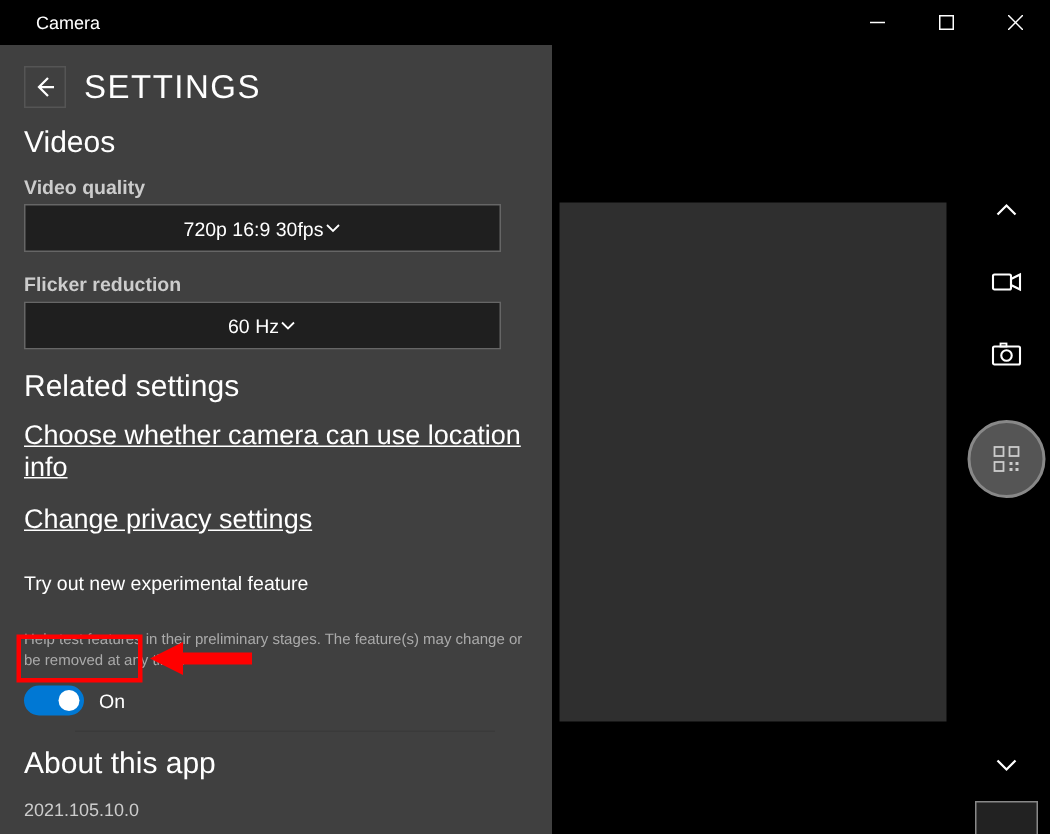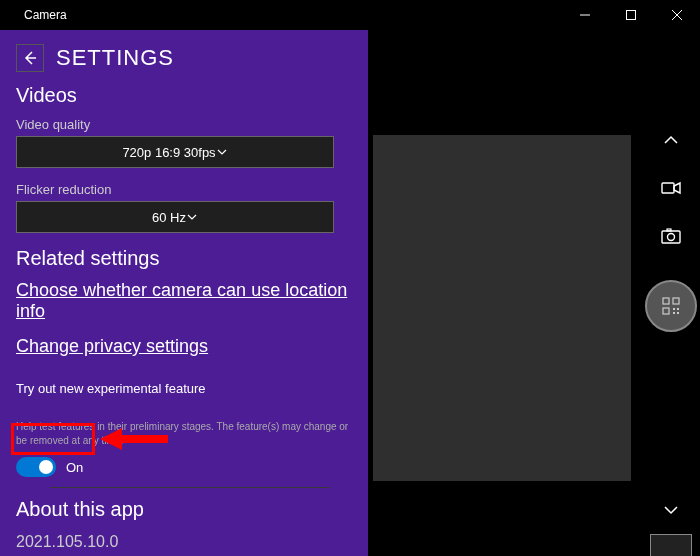--- a/index.html
+++ b/index.html
@@ -5,37 +5,37 @@
   * { box-sizing: border-box; margin: 0; padding: 0; }
   html, body { width: 700px; height: 556px; overflow: hidden; font-family: "Segoe UI", sans-serif; background: #000; color: #fff; }
   .window { width: 700px; height: 556px; background: #000; position: relative; }
   .titlebar { height: 30px; display: flex; align-items: center; justify-content: space-between; padding-left: 24px; background: #000; }
   .titlebar-title { font-size: 12px; color: #fff; }
   .titlebar-controls { display: flex; }
   .titlebar-btn { width: 46px; height: 30px; display: flex; align-items: center; justify-content: center; color: #fff; }
   .titlebar-btn svg { stroke: #fff; }
   .content { position: relative; width: 100%; height: 526px; }
   .viewfinder { position: absolute; left: 373px; top: 105px; width: 258px; height: 346px; background: #2f2f2f; }
-  .settings-panel { position: absolute; left: 0; top: 0; width: 368px; height: 526px; background: #4c1d95; padding: 8px 16px 0 16px; overflow: hidden; }
+  .settings-panel { position: absolute; left: 0; top: 0; width: 368px; height: 526px; background: #404040; padding: 8px 16px 0 16px; overflow: hidden; }
   .settings-header { display: flex; align-items: center; height: 40px; margin-bottom: 6px; }
   .back-btn { width: 28px; height: 28px; display: flex; align-items: center; justify-content: center; border: 1px solid #555; margin-right: 12px; cursor: pointer; }
   .settings-title { font-size: 22px; font-weight: 300; letter-spacing: 1px; }
   .section-header { font-size: 20px; font-weight: 300; margin: 6px 0 10px 0; }
-  .field-label { font-size: 13px; color: #ccc; margin-bottom: 4px; }
+  .field-label { font-size: 13px; color: #ccc; margin-bottom: 4px; font-weight: bold; }
   .select { width: 318px; height: 32px; border: 1px solid #666; background: #1f1f1f; color: #fff; font-size: 13px; padding: 0 8px; display: flex; align-items: center; justify-content: center; margin-bottom: 14px; cursor: pointer; }
   .chevron-down { width: 12px; height: 12px; }
   .link { font-size: 18px; color: #fff; text-decoration: underline; display: inline-block; margin-bottom: 14px; cursor: pointer; }
   .desc-title { font-size: 13px; color: #fff; margin-bottom: 2px; }
   .desc-body { font-size: 10px; color: #aaa; line-height: 1.35; margin-bottom: 10px; max-width: 340px; margin-top: 24px; }
   .toggle-row { display: flex; align-items: center; gap: 10px; margin-bottom: 10px; position: relative; }
   .toggle { width: 40px; height: 20px; border-radius: 10px; background: #0078d4; position: relative; }
   .toggle-knob { position: absolute; right: 3px; top: 3px; width: 14px; height: 14px; border-radius: 50%; background: #fff; }
   .toggle-label { font-size: 13px; }
   .hr { border: none; border-top: 1px solid #3a3a3a; margin: 8px 0 10px 34px; width: 280px; }
-  .about-version { font-size: 16px; color: #ccc; margin-top: 12px; }
+  .about-version { font-size: 12px; color: #ccc; margin-top: 12px; }
   .highlight-box { position: absolute; border: 3px solid #ff0000; pointer-events: none; }
   .arrow-annot { position: absolute; pointer-events: none; }
   .right-rail { position: absolute; right: 0; top: 30px; width: 58px; height: 526px; display: flex; flex-direction: column; align-items: center; }
   .rail-btn { width: 48px; height: 48px; display: flex; align-items: center; justify-content: center; cursor: pointer; }
   .rail-spacer { flex: 1; }
   .capture-btn { width: 52px; height: 52px; border-radius: 50%; background: #555; border: 2px solid #888; display: flex; align-items: center; justify-content: center; margin: 6px 0; cursor: pointer; }
   .preview-thumb { width: 42px; height: 42px; border: 1px solid #888; background: #222; margin-bottom: 10px; cursor: pointer; }
 </style>
 </head>
 <body>

